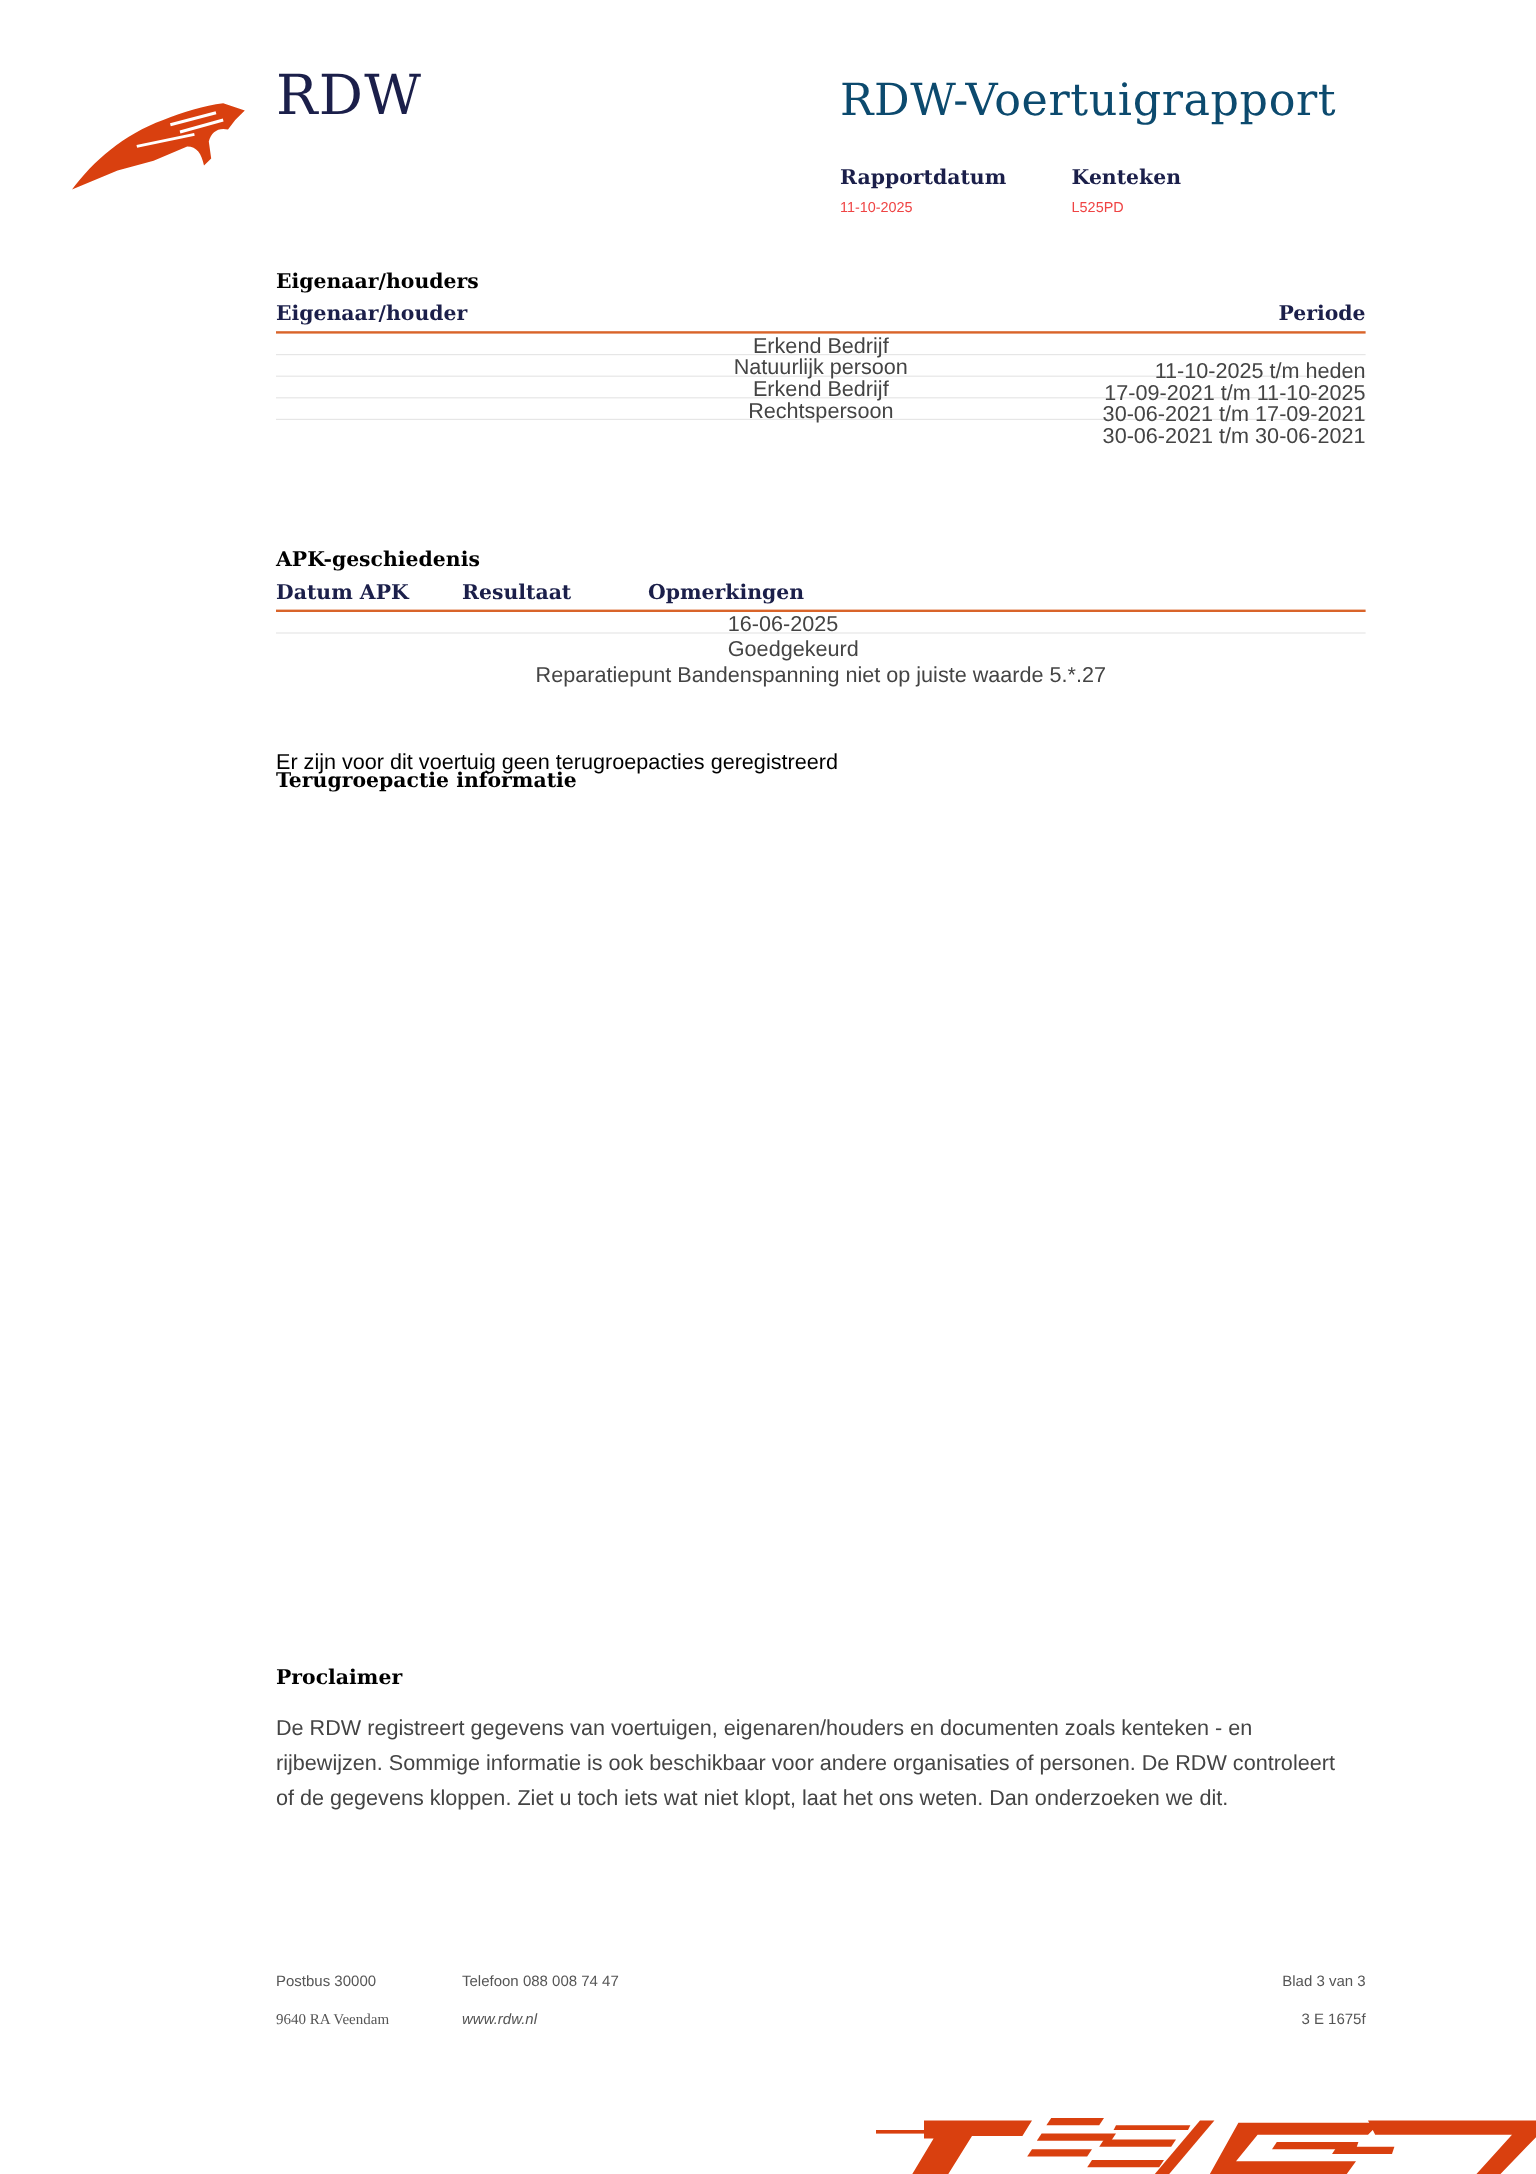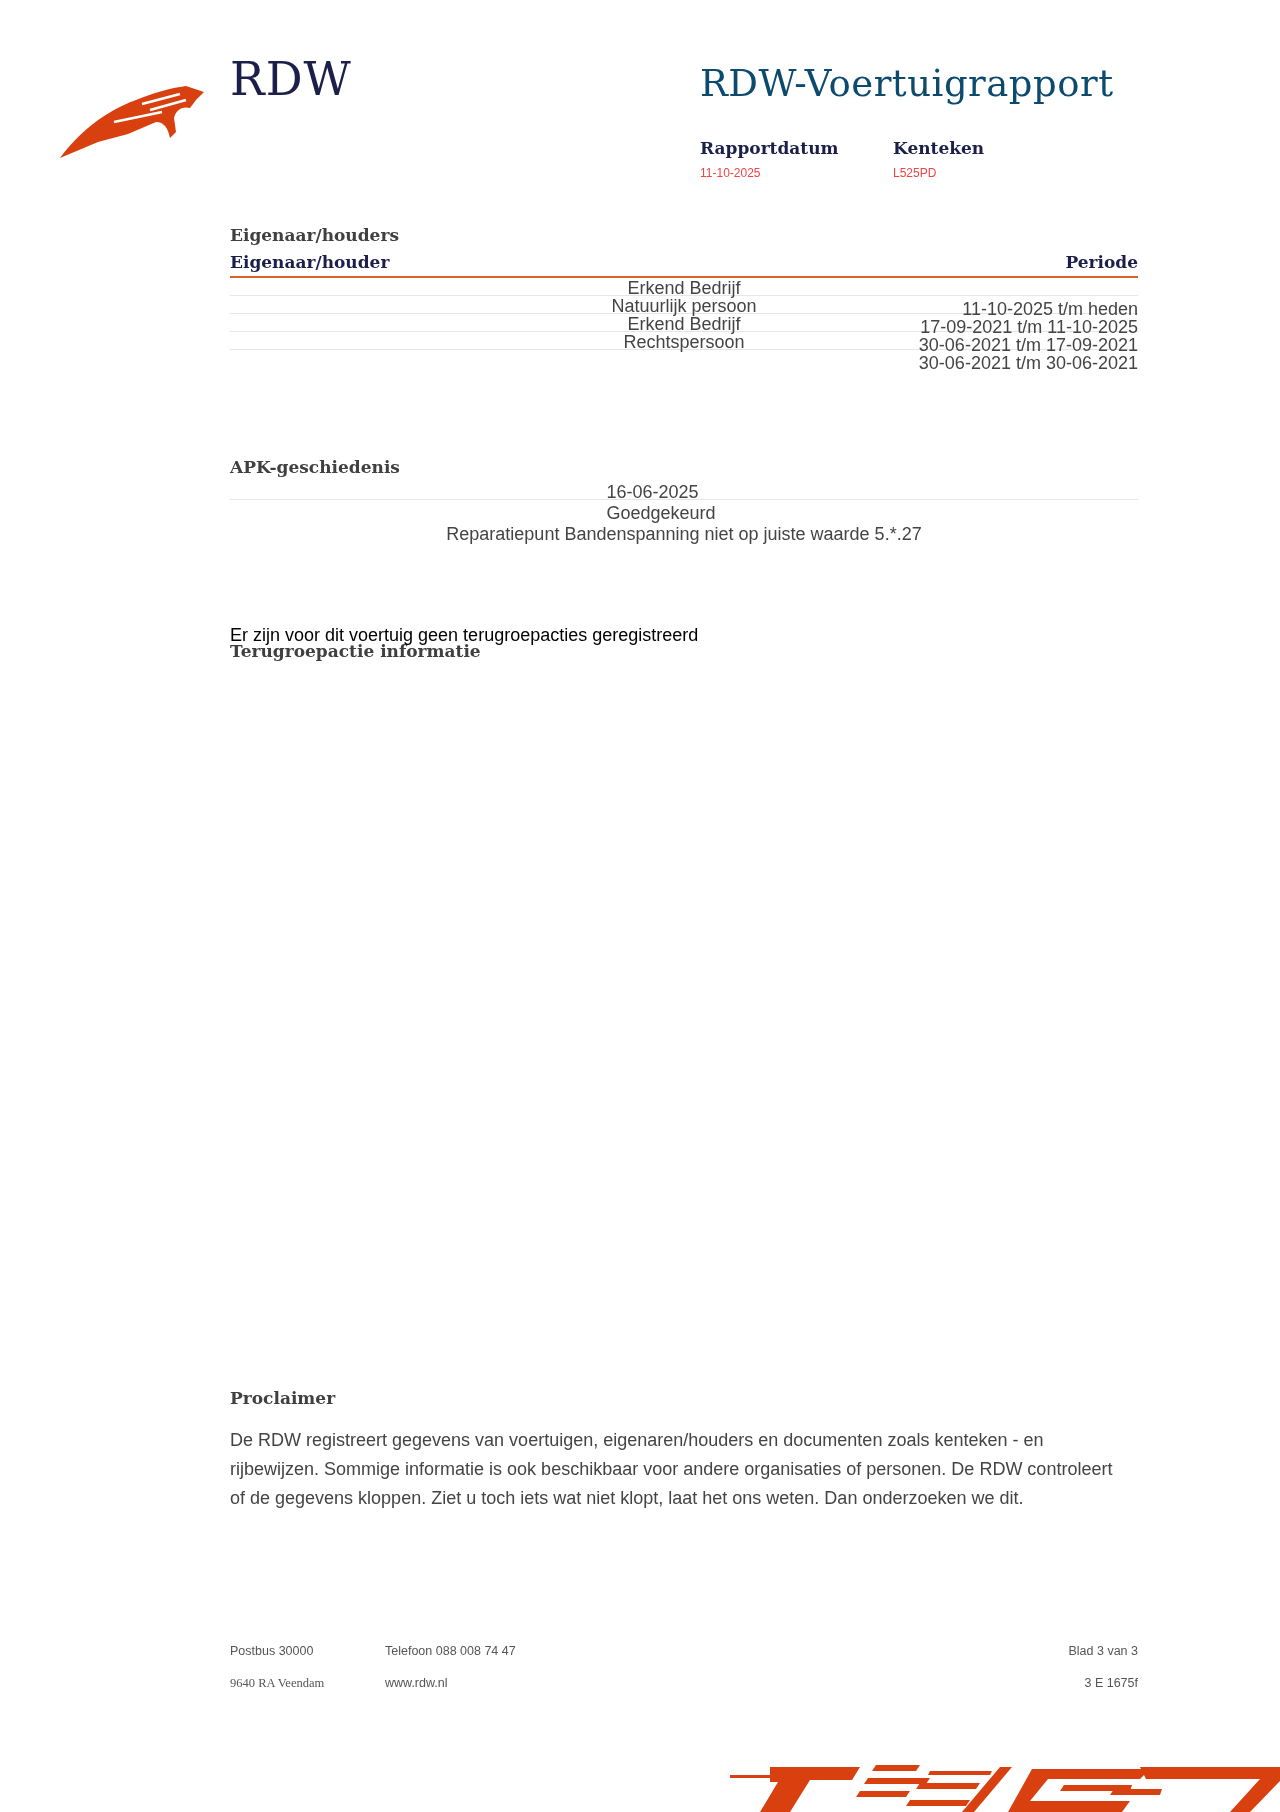--- a/index.html
+++ b/index.html
@@ -10,21 +10,21 @@
   .logo-text { position: absolute; left: 230px; top: 52px; font-family: "DejaVu Serif", serif; font-size: 46px; color: #1b1f4a; letter-spacing: 1px; }
 
   .report-title { position: absolute; left: 700px; top: 62px; font-family: "DejaVu Serif", serif; font-size: 37px; color: #0c4a6e; letter-spacing: 0.5px; }
 
   .meta { position: absolute; top: 138px; }
   .meta .label { font-family: "DejaVu Serif", serif; font-weight: bold; font-size: 17px; color: #1b1f4a; }
   .meta .value { font-size: 12px; color: #ef4444; margin-top: 8px; }
   .meta-date { left: 700px; }
   .meta-plate { left: 893px; }
 
-  .section-title { position: absolute; left: 230px; font-family: "DejaVu Serif", serif; font-weight: bold; font-size: 17px; color: #404040; }
+  .section-title { position: absolute; left: 230px; font-family: "DejaVu Serif", serif; font-weight: bold; font-size: 17px; color: #000000; }
 
   .table { position: absolute; left: 230px; width: 908px; }
   .table .thead { display: flex; height: 28px; align-items: flex-end; padding-bottom: 4px; border-bottom: 2px solid #d9642a; }
   .table .th { font-family: "DejaVu Serif", serif; font-weight: bold; font-size: 17px; color: #1b1f4a; }
   .table .tr { display: flex; height: 18px; align-items: center; border-bottom: 1px solid #e6e6e6; font-size: 18px; color: #444; flex-direction: column; }
   .col-right { margin-left: auto; text-align: right; }
 
   .apk .c1 { width: 155px; }
   .apk .c2 { width: 155px; }
   .apk .c3 { flex: 1; }
@@ -78,37 +78,42 @@
     <div class="col-right">30-06-2021 t/m 17-09-2021</div>
   </div>
   <div class="tr">
     <div>Rechtspersoon</div>
     <div class="col-right">30-06-2021 t/m 30-06-2021</div>
   </div>
 </div>
 
 <div class="section-title" style="top:457px;">APK-geschiedenis</div>
 <div class="table apk" style="top:482px;">
+  <div class="thead">
+    <div class="th c1">Datum APK</div>
+    <div class="th c2">Resultaat</div>
+    <div class="th c3">Opmerkingen</div>
+  </div>
   <div class="tr">
     <div class="c1">16-06-2025</div>
     <div class="c2">Goedgekeurd</div>
     <div class="c3">Reparatiepunt Bandenspanning niet op juiste waarde 5.*.27</div>
   </div>
 </div>
 
 <div class="section-title" style="top:597px;margin-top:44px;">Terugroepactie informatie</div>
 <div class="recall-text">Er zijn voor dit voertuig geen terugroepacties geregistreerd</div>
 
 <div class="section-title" style="top:1388px;">Proclaimer</div>
 <div class="proclaimer-text">De RDW registreert gegevens van voertuigen, eigenaren/houders en documenten zoals kenteken - en rijbewijzen. Sommige informatie is ook beschikbaar voor andere organisaties of personen. De RDW controleert of de gegevens kloppen. Ziet u toch iets wat niet klopt, laat het ons weten. Dan onderzoeken we dit.</div>
 
 <div class="footer" style="left:230px; top:1644px;">Postbus 30000</div>
 <div class="footer" style="left:230px; top:1676px;font-family:Liberation Serif, serif;">9640 RA Veendam</div>
 <div class="footer" style="left:385px; top:1644px;">Telefoon 088 008 74 47</div>
-<div class="footer" style="left:385px; top:1676px;">www.rdw.nl</div>
+<div class="footer" style="left:385px; top:1676px;font-style:italic;">www.rdw.nl</div>
 <div class="footer" style="right:142px; top:1644px; text-align:right;">Blad 3 van 3</div>
 <div class="footer" style="right:142px; top:1676px; text-align:right;">3 E 1675f</div>
 
 <svg class="bottom-mark" viewBox="0 0 550 67">
   <g fill="#d9400f">
     <rect x="0" y="30" width="40" height="3"></rect>
     <polygon points="40,22 130,22 122,35 80,35 60,67 30,67 48,37 40,37"></polygon>
     <polygon points="146,20 190,20 186,26 142,26"></polygon>
     <polygon points="138,33 200,33 196,39 134,39"></polygon>
     <polygon points="130,46 180,46 176,52 126,52"></polygon>

